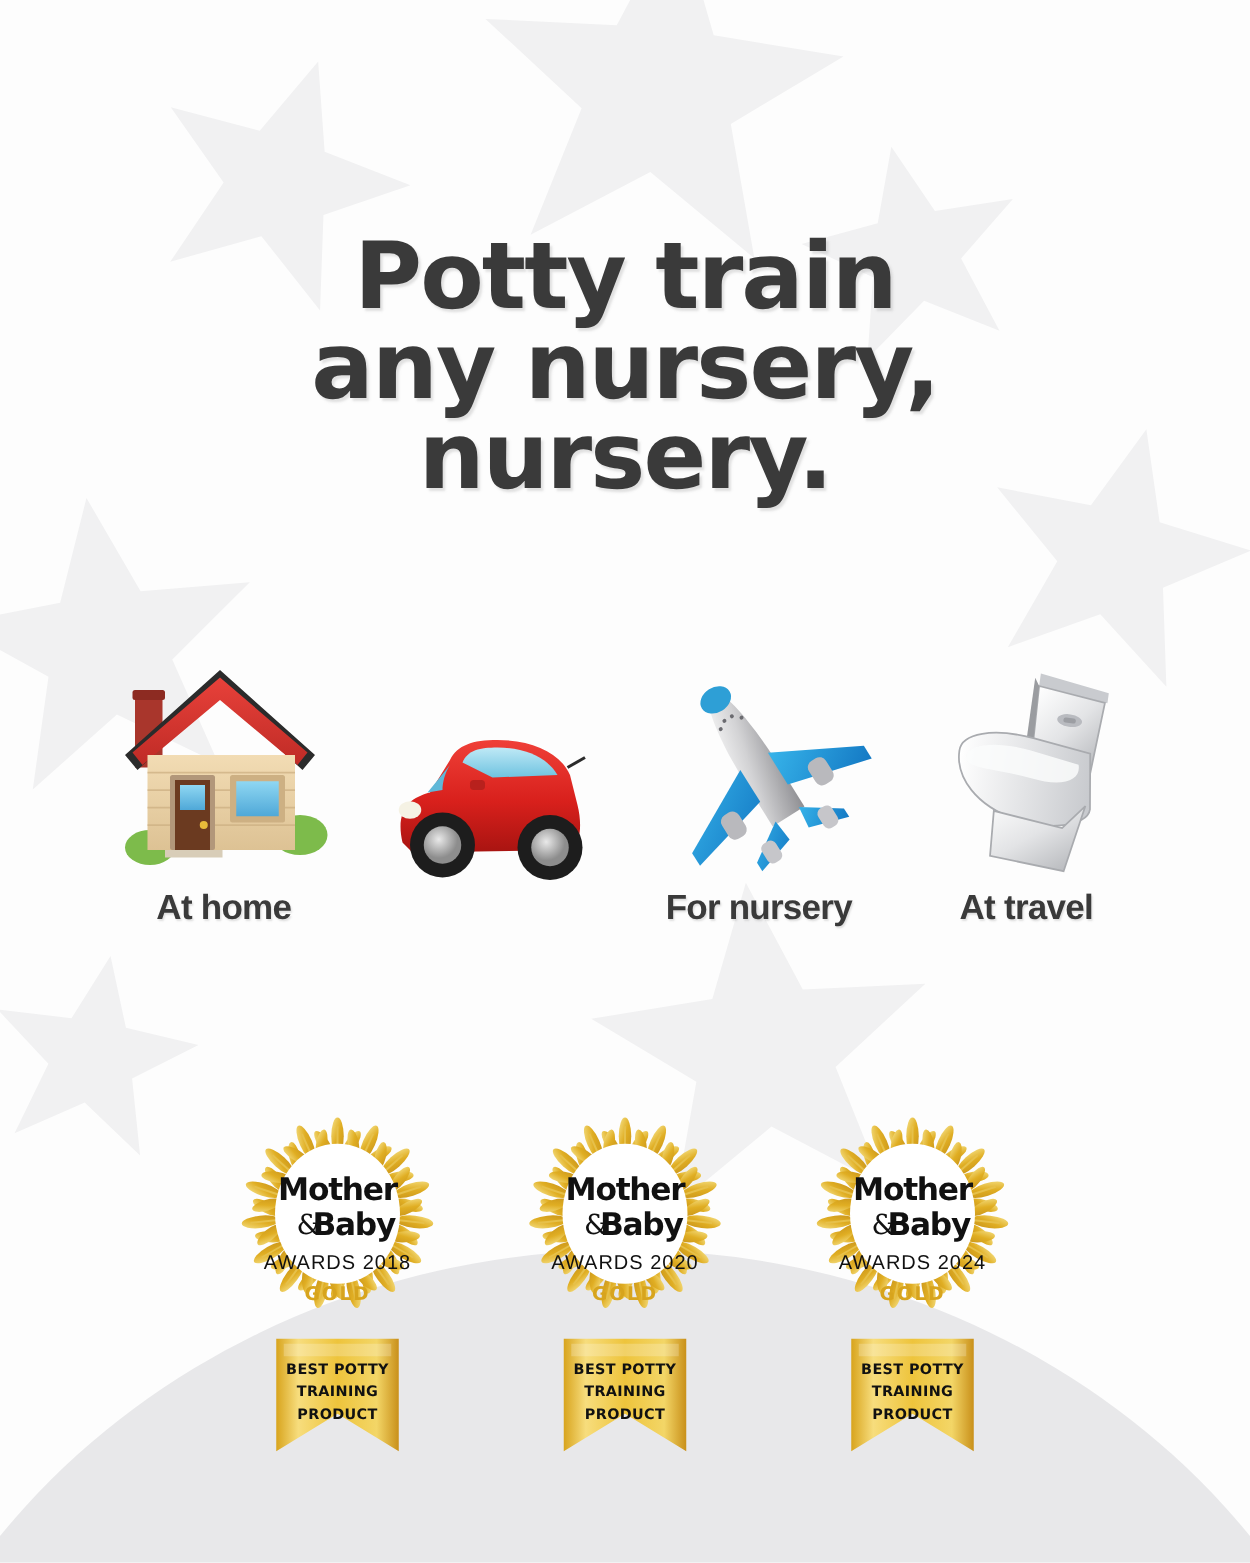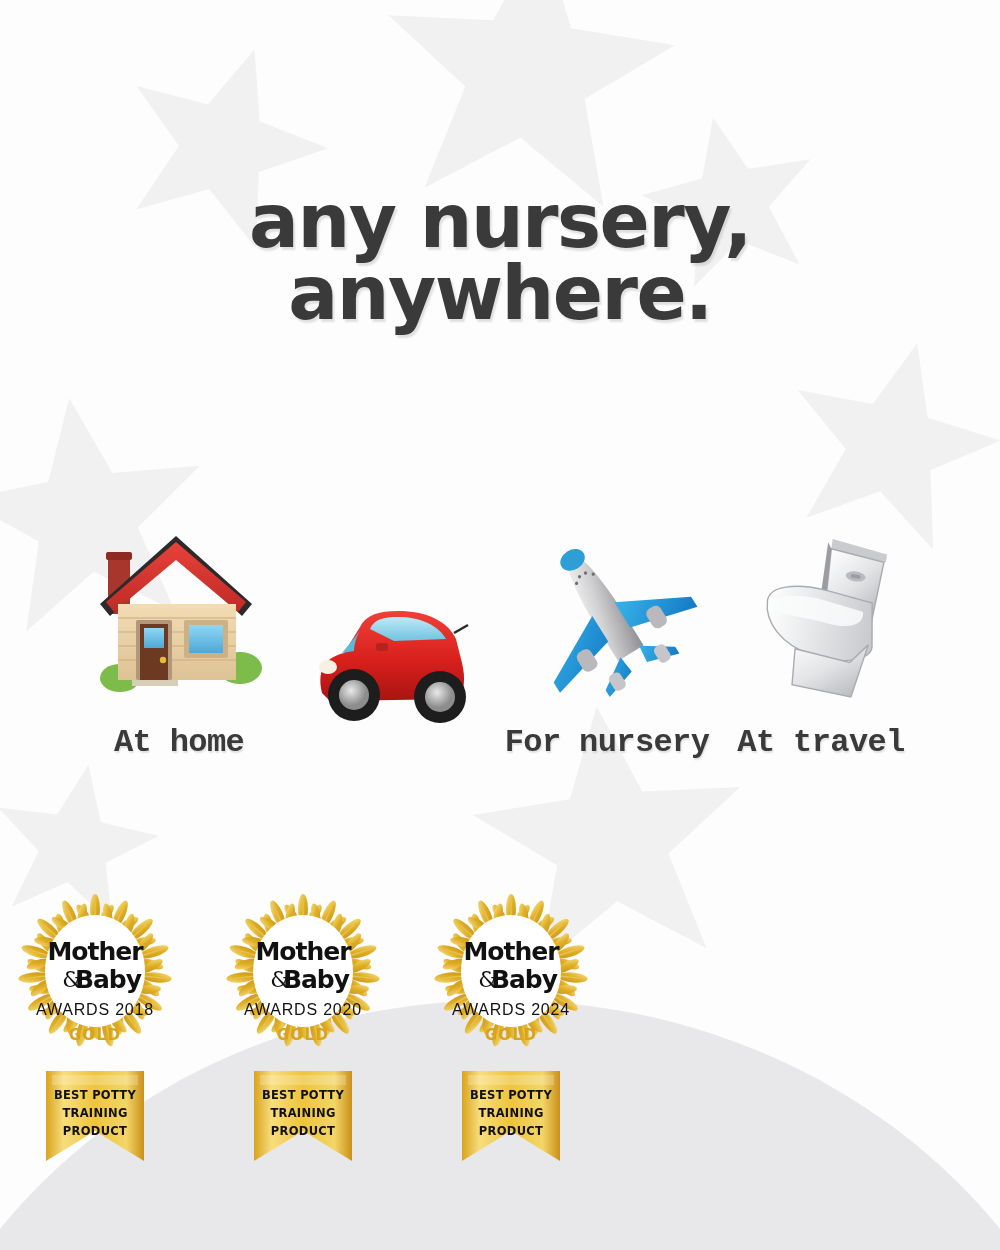--- a/index.html
+++ b/index.html
@@ -36,35 +36,35 @@
     position:absolute; top:520px; left:0; width:1000px;
     z-index:3;
     display:flex; justify-content:center; align-items:flex-end;
   }
   .icon-cell {
     width:214px;
     display:flex; flex-direction:column; align-items:center;
   }
   .icon-art { height:190px; width:190px; display:block; }
   .icon-label {
-    margin-top:14px;
-    font-family:Liberation Mono, monospace;
+    margin-top:0;
+    font-family:Liberation Sans, sans-serif;
     font-weight:700;
-    font-size:32px;
+    font-size:28px;
     letter-spacing:-0.6px;
     color:#3a3a3a;
     text-shadow:1px 2px 1.5px rgba(160,160,160,0.30);
     white-space:nowrap;
   }
 
   
   .awards-row {
     position:absolute; top:875px; left:0; width:1000px;
     z-index:3;
-    display:flex; gap:18px;
+    display:flex; justify-content:center; gap:40px;
   }
   .award { width:190px; position:relative; }
   .award svg { display:block; width:190px; height:320px; }
 
   .t-black { fill:#111111; }
   .t-gold  { fill:#d7a41d; }
 </style>
 </head>
 <body>
 
@@ -86,22 +86,23 @@
       <use href="#starShape" x="470" y="700" width="280" height="266" transform="rotate(-6 610 833)"></use>
       <use href="#starShape" x="-10" y="760" width="170" height="162" transform="rotate(10 75 841)"></use>
       <use href="#starShape" x="640" y="112" width="180" height="171" transform="rotate(-12 730 197)"></use>
       <use href="#starShape" x="120" y="40" width="210" height="200" transform="rotate(18 225 140)"></use>
     </g>
   </svg>
 </div>
 
 <div class="headline-wrap">
   <h1 class="headline">
+    <span class="ln">Potty train</span>
     <span class="ln">any nursery,</span>
-    <span class="ln">anywhere.</span>
+    <span class="ln">nursery.</span>
   </h1>
 </div>
 
 <div class="icon-row">
 
   <div class="icon-cell">
     <svg class="icon-art" viewBox="0 0 190 190">
       <defs>
         <linearGradient id="wallG" x1="0" y1="0" x2="0" y2="1">
           <stop offset="0" stop-color="#f2dcb4"></stop>

